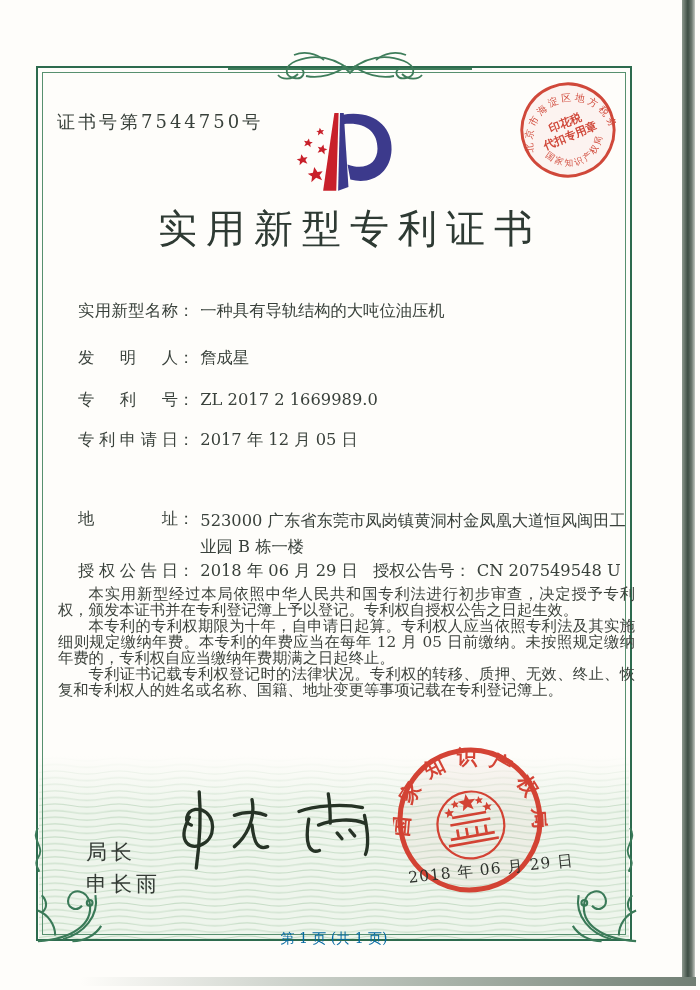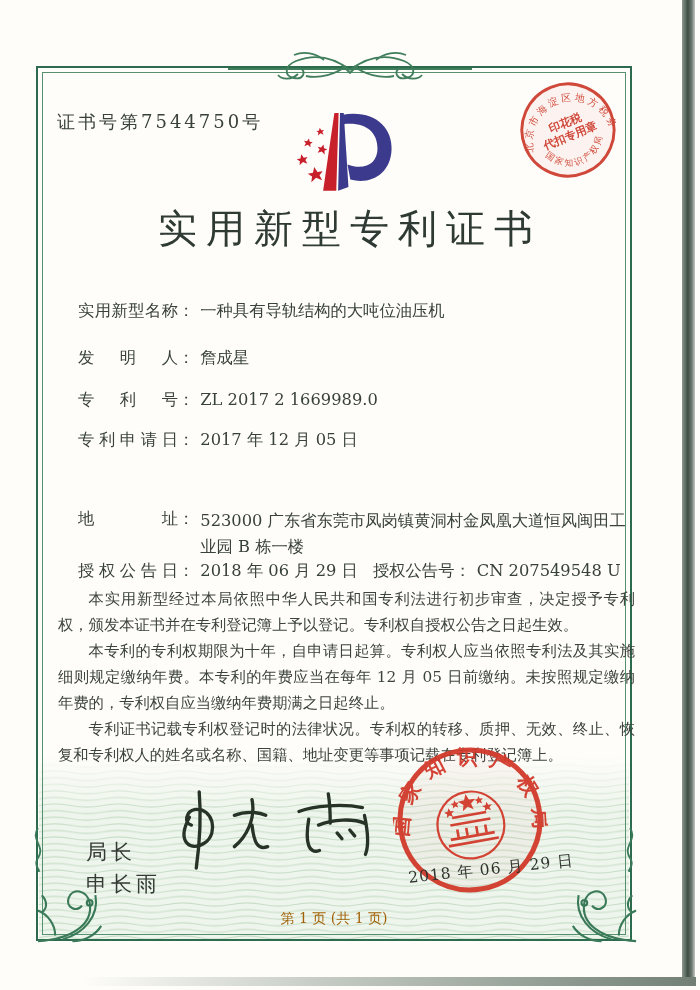--- a/index.html
+++ b/index.html
@@ -25,28 +25,28 @@
   .title{position:absolute;left:54px;top:202px;width:592px;text-align:center;
     font-size:39px;font-weight:normal;letter-spacing:9px;color:#2e3a33;}
   .tax-stamp{position:absolute;left:519px;top:81px;width:98px;height:98px;
     transform:rotate(-22deg);opacity:.93;}
   .frow{position:absolute;left:78px;font-size:16.3px;white-space:nowrap;}
   .flabel{display:inline-block;width:100px;text-align:justify;text-align-last:justify;vertical-align:top;}
   .fval{margin-left:6px;}
   .fval.wrap{display:inline-block;white-space:normal;width:428px;line-height:26px;vertical-align:top;}
   .fcol2{position:absolute;left:295px;top:0;}
   .paras{position:absolute;left:58px;top:586px;width:577px;font-size:15.3px;
-    line-height:26px;text-align:justify;color:#3c423c;}
+    line-height:16px;text-align:justify;color:#3c423c;}
   .paras p{margin:0;text-indent:2em;}
   .signer{position:absolute;left:86px;font-size:21px;letter-spacing:4px;color:#333a34;margin-top:28px;}
   .signature{position:absolute;left:162px;top:786px;}
   .seal{position:absolute;left:394px;top:744px;transform:rotate(-10deg);opacity:.95;}
   .seal-date{position:absolute;left:408px;top:859px;font-size:15.5px;letter-spacing:1px;
     color:#2f332e;transform:rotate(-6deg);white-space:nowrap;}
-  .footer{position:absolute;left:36px;top:910px;width:596px;text-align:center;font-size:14px;color:#a16207;}
+  .footer{position:absolute;left:36px;top:930px;width:596px;text-align:center;font-size:14px;color:#0369a1;}
   svg text{font-family:"DejaVu Serif","Liberation Serif",serif;}
 </style>
 </head>
 <body>
 
 <div id="photo">
 
   <svg class="guilloche" width="590" height="183">
     <defs>
       <pattern id="gw" width="64" height="6.6" patternUnits="userSpaceOnUse">

